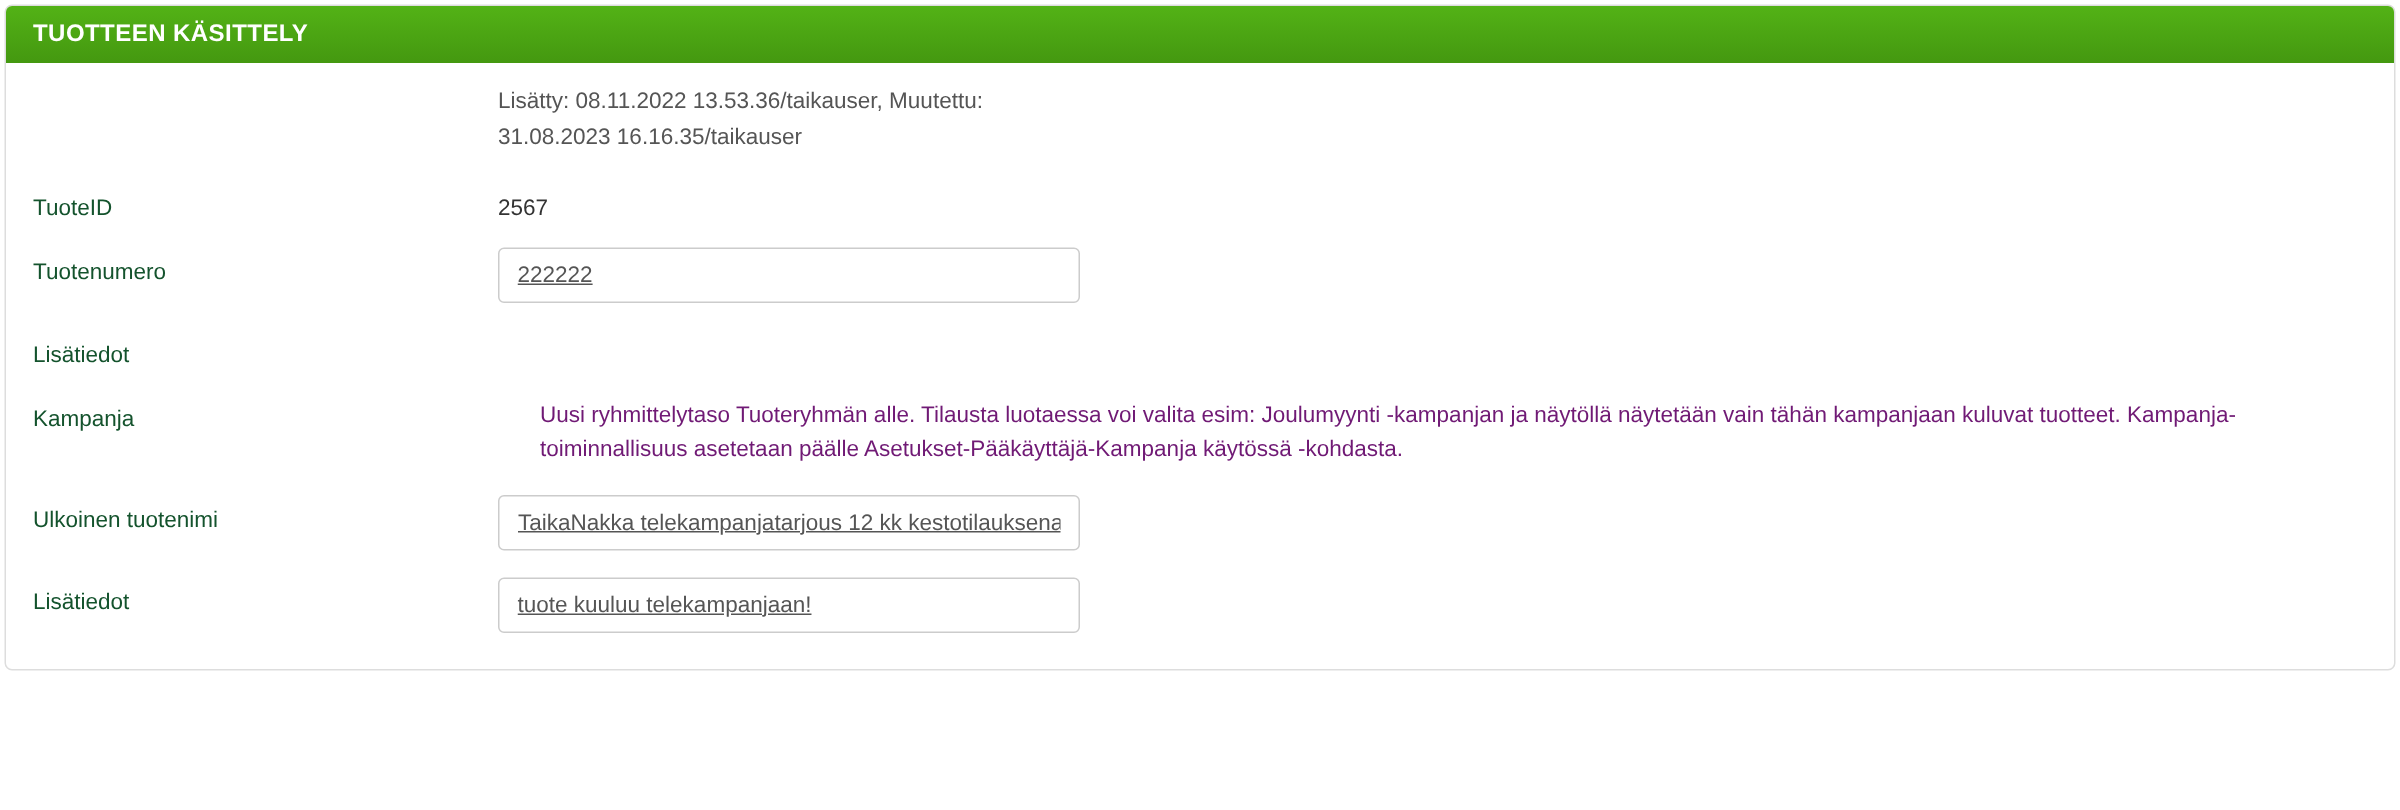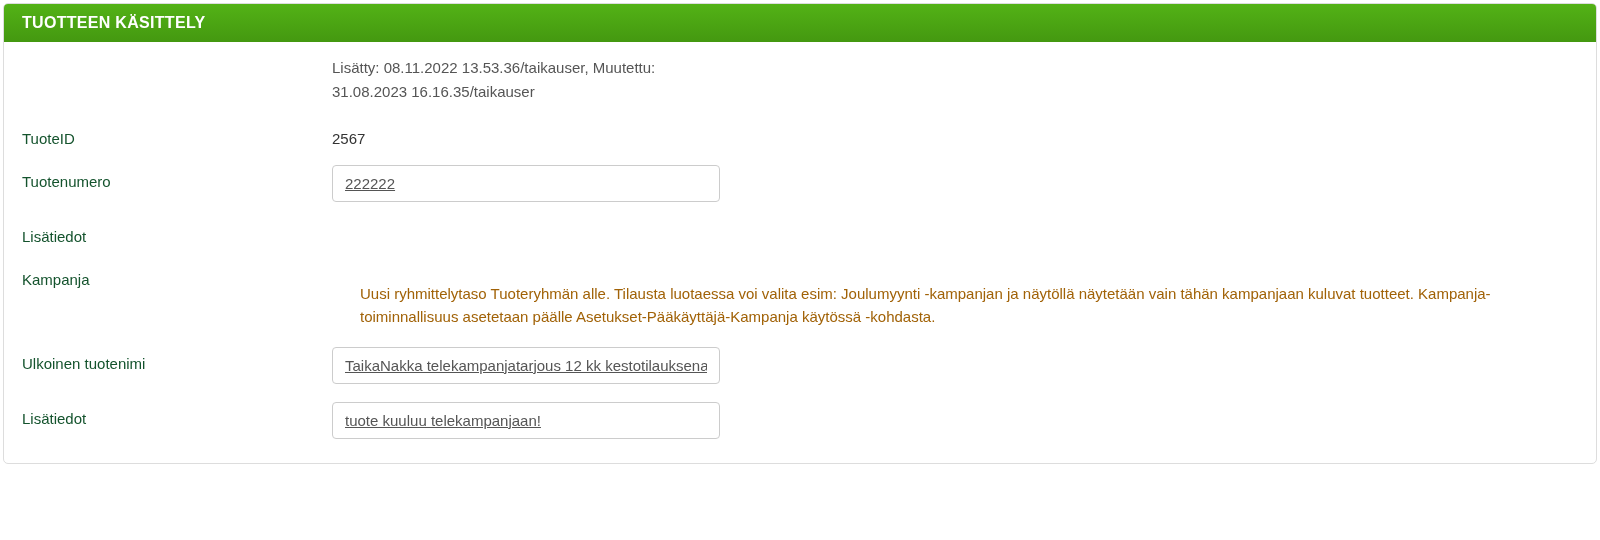--- a/index.html
+++ b/index.html
@@ -49,23 +49,22 @@
       padding-top: 0;
     }
     .input-col {
       width: 388px;
       flex: 0 0 388px;
     }
     .help-col {
       flex: 1;
       padding-left: 28px;
       padding-top: 2px;
-      color: #a16207;
+      color: #701a75;
       line-height: 1.55;
-      margin-top: 17px;
     }
     .help-col em {
       font-style: italic;
     }
     .meta-text {
       color: #555;
       line-height: 1.6;
       max-width: 380px;
     }
     .static-value {

